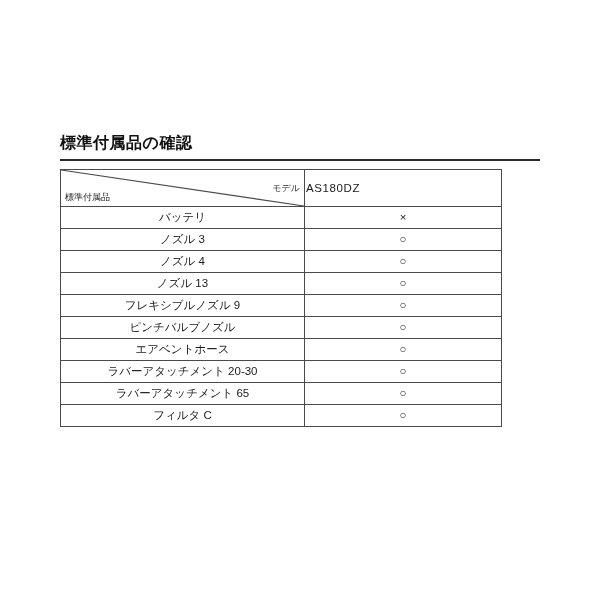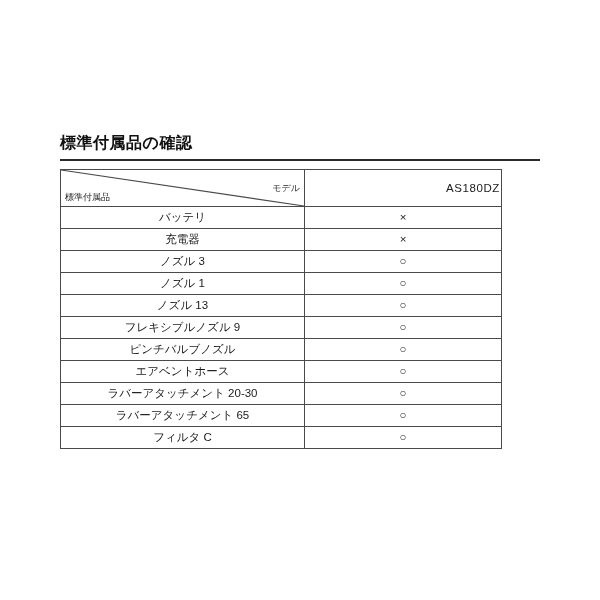--- a/index.html
+++ b/index.html
@@ -74,21 +74,21 @@
     color: #1a1a1a;
   }
   .hdr-split .lbl-item {
     position: absolute;
     left: 4px;
     bottom: 2px;
     font-size: 9px;
     color: #1a1a1a;
   }
   .hdr-model {
-    text-align: right;
+    text-align: left;
     font-size: 13px;
     letter-spacing: 0.6px;
     color: #111111;
     height: 34px;
   }
   td.name-cell {
     text-align: center;
     height: 19px;
     line-height: 19px;
     padding: 0 4px;
@@ -124,29 +124,25 @@
           </th>
           <th class="hdr-model">AS180DZ</th>
         </tr>
       </thead>
       <tbody>
         <tr>
           <td class="name-cell">バッテリ</td>
           <td class="mark-cell">×</td>
         </tr>
         <tr>
-          <td class="name-cell">充電器</td>
-          <td class="mark-cell">×</td>
-        </tr>
-        <tr>
           <td class="name-cell">ノズル 3</td>
           <td class="mark-cell">○</td>
         </tr>
         <tr>
-          <td class="name-cell">ノズル 1</td>
+          <td class="name-cell">ノズル 4</td>
           <td class="mark-cell">○</td>
         </tr>
         <tr>
           <td class="name-cell">ノズル 13</td>
           <td class="mark-cell">○</td>
         </tr>
         <tr>
           <td class="name-cell">フレキシブルノズル 9</td>
           <td class="mark-cell">○</td>
         </tr>

